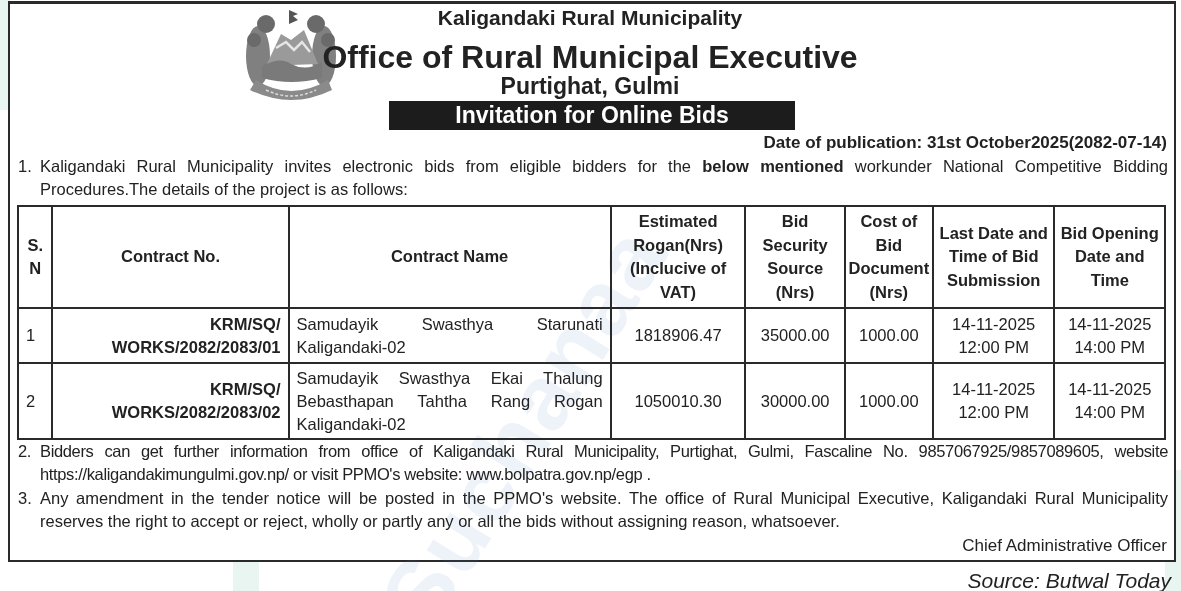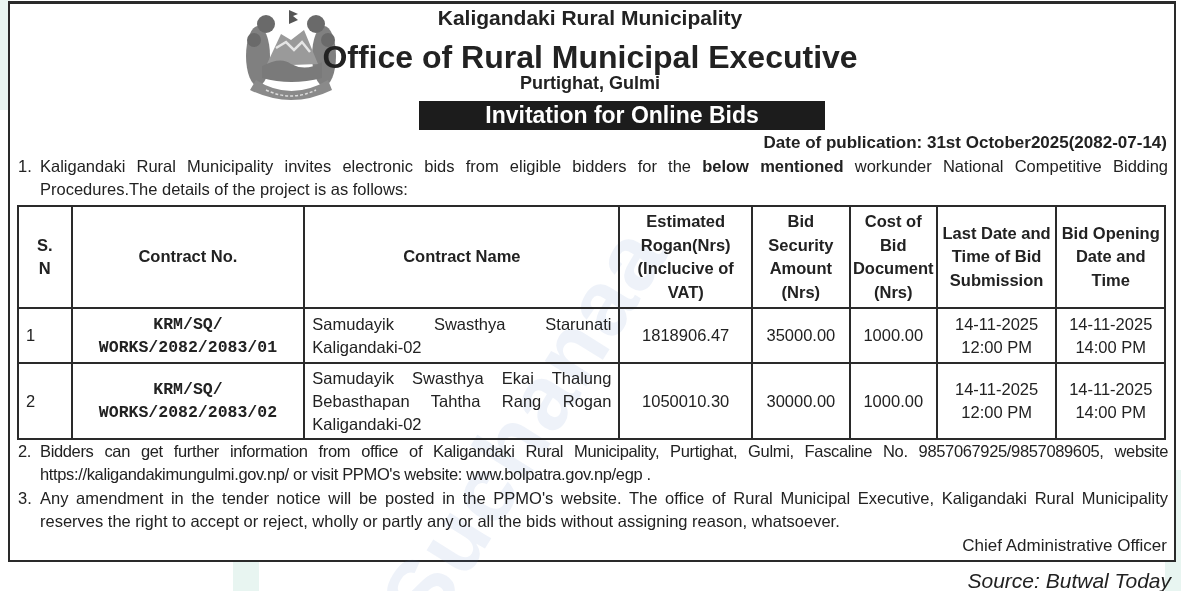--- a/index.html
+++ b/index.html
@@ -18,55 +18,55 @@
     .wm-main { left: 360px; top: 590px; font-size: 92px; letter-spacing: 2px; }
     .accent-bar {
       position: absolute; pointer-events: none; background: rgba(150,210,190,0.22);
     }
 
     .logo { position: absolute; left: 236px; top: 6px; width: 110px; height: 100px; }
 
     .hdr { position: absolute; left: 300px; width: 580px; text-align: center; font-weight: bold; color: #222; }
     .hdr-1 { top: 6px; font-size: 21px; }
     .hdr-2 { top: 39px; font-size: 32px; }
-    .hdr-3 { top: 73px; font-size: 18px; }
+    .hdr-3 { top: 73px; font-size: 23px; }
     .title-banner {
       position: absolute; left: 389px; top: 101px; width: 406px; height: 29px;
       background: #1c1c1c; color: #ffffff; font-weight: bold; font-size: 23px;
-      text-align: center; line-height: 29px; margin-left: 30px;
+      text-align: center; line-height: 29px;
     }
     .pub-date {
       position: absolute; right: 14px; top: 133px; font-weight: bold; font-size: 17px; color: #222; text-align: center;
     }
 
     .para { position: absolute; left: 18px; width: 1150px; font-size: 16.5px; line-height: 23px; color: #222; }
     .para .num { position: absolute; left: 0; top: 0; }
     .para .txt { margin-left: 22px; text-align: justify; }
     .para-1 { top: 155px; }
     .para-2 { top: 440px; letter-spacing: -0.35px; }
     .para-3 { top: 487px; }
     .bold { font-weight: bold; }
 
     table.bids {
       position: absolute; left: 17px; top: 205px; width: 1149px;
       border-collapse: collapse; font-size: 16.5px; color: #222;
     }
     table.bids th, table.bids td { border: 2px solid #2a2a2a; vertical-align: middle; }
     table.bids th { font-weight: bold; text-align: center; line-height: 23.5px; height: 102px; padding: 0 2px; }
     table.bids td { line-height: 23px; padding: 0 7px; }
-    .c-sn { width: 54px; }
+    .c-sn { width: 34px; }
     .c-no { width: 233px; }
     .c-name { width: 318px; border-radius: 30px; }
     .c-est { width: 133px; }
     .c-sec { width: 98px; }
     .c-doc { width: 87px; }
     .c-last { width: 120px; }
     .c-open { width: 109px; }
     td.sn { text-align: left; padding-left: 8px; }
-    td.cno { text-align: center; font-weight: bold; font-family: Liberation Mono, monospace; }
+    td.cno { text-align: right; font-weight: bold; }
     td.cname { text-align: justify; text-align-last: left; }
     td.num, td.dt { text-align: center; }
     tr.r1 td { height: 55px; }
     tr.r2 td { height: 76px; }
 
     .signature {
       position: absolute; right: 14px; top: 536px; font-weight: normal; font-size: 17px; color: #222;
     }
     .source {
       position: absolute; right: 10px; top: 569px; font-style: italic; font-size: 21px; color: #222;
@@ -114,21 +114,21 @@
   <div class="txt"><span>Kaligandaki Rural Municipality invites electronic bids from eligible bidders for the </span><span class="bold">below mentioned</span><span> workunder National Competitive Bidding Procedures.The details of the project is as follows:</span></div>
 </div>
 
 <table class="bids">
   <thead>
     <tr>
       <th class="c-sn"><span style="display:inline-block;width:18px;">S. N</span></th>
       <th class="c-no">Contract No.</th>
       <th class="c-name">Contract Name</th>
       <th class="c-est">Estimated Rogan(Nrs) (Inclucive of VAT)</th>
-      <th class="c-sec">Bid Security Amount (Nrs)</th>
+      <th class="c-sec">Bid Security Source (Nrs)</th>
       <th class="c-doc">Cost of Bid Document (Nrs)</th>
       <th class="c-last">Last Date and Time of Bid Submission</th>
       <th class="c-open">Bid Opening Date and Time</th>
     </tr>
   </thead>
   <tbody>
     <tr class="r1">
       <td class="sn">1</td>
       <td class="cno"><span style="display:inline-block;width:200px;">KRM/SQ/ WORKS/2082/2083/01</span></td>
       <td class="cname">Samudayik Swasthya Starunati Kaligandaki-02</td>

